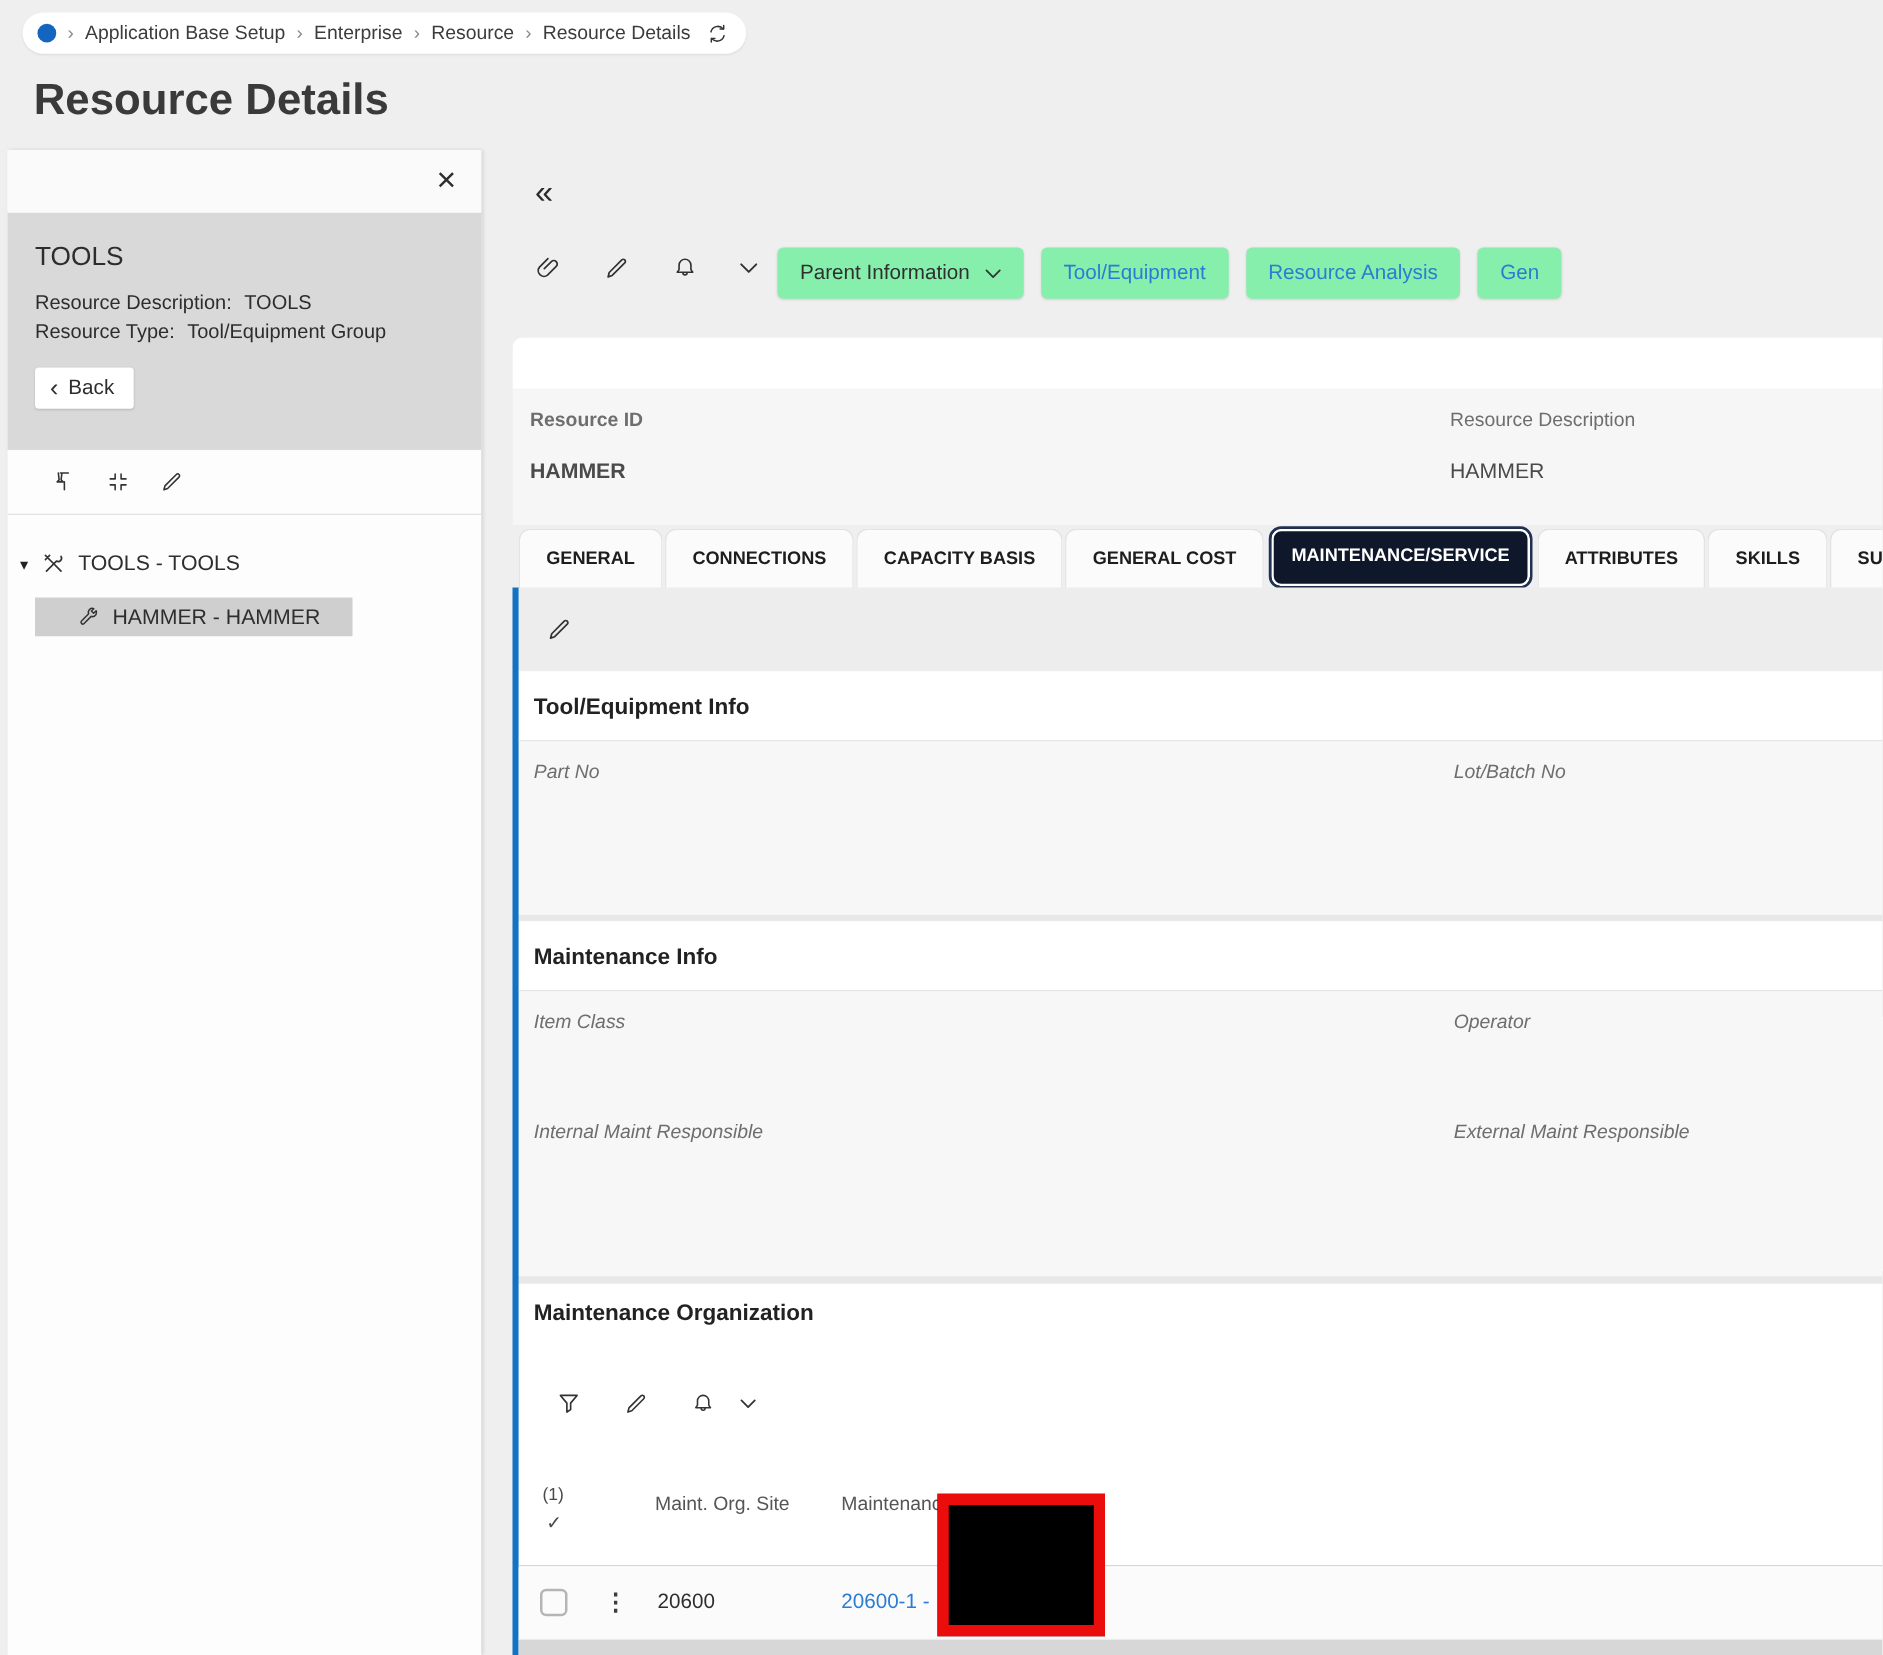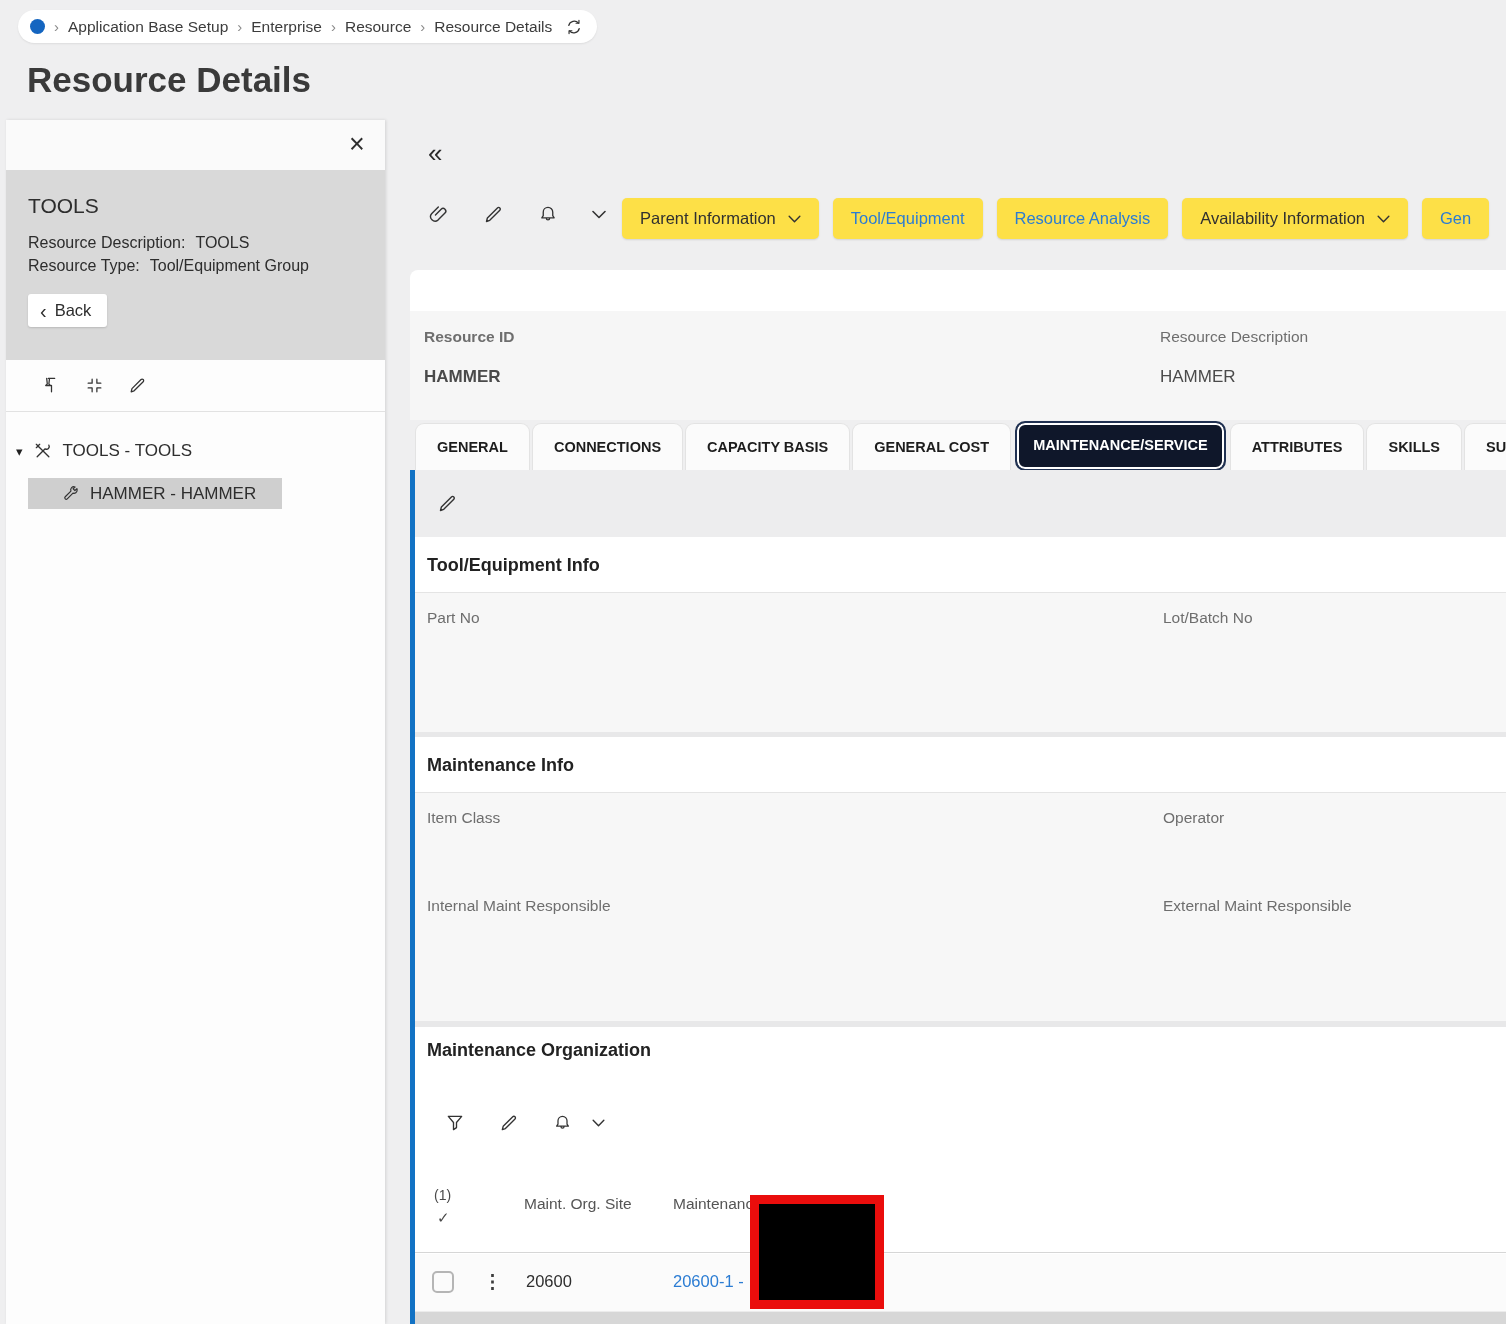--- a/index.html
+++ b/index.html
@@ -34,21 +34,21 @@
   .sb-tree { padding:24px 0 0 0; }
   .tree-root { display:flex; align-items:center; gap:10px; padding-left:10px; height:30px; cursor:pointer; }
   .tree-caret { font-size:13px; color:#222; }
   .tree-label { font-size:17px; color:#2e2e2e; }
   .tree-child { margin:12px 0 0 22px; width:254px; height:31px; background:#cfcfcf; display:flex; align-items:center; gap:10px; padding-left:34px; cursor:pointer; }
 
   
   .collapse-btn { position:absolute; left:428px; top:138px; font-size:26px; color:#2b2b2b; cursor:pointer; }
   .main-icons { position:absolute; left:428px; top:204px; display:flex; align-items:center; gap:34px; }
   .btn-row { position:absolute; left:622px; top:198px; display:flex; gap:14px; }
-  .cmd-btn { height:41px; background:#fde047; border:none; border-radius:5px; box-shadow:0 1px 2px rgba(0,0,0,.12);
+  .cmd-btn { height:41px; background:#86efac; border:none; border-radius:5px; box-shadow:0 1px 2px rgba(0,0,0,.12);
     font-size:16.5px; padding:0 18px; display:inline-flex; align-items:center; gap:12px; color:#303030; cursor:pointer; white-space:nowrap; font-family:inherit; }
   .cmd-btn.blue { color:#2b7cd3; }
 
   
   .record-card { position:absolute; left:410px; top:270px; width:1096px; height:150px; border-radius:8px 0 0 0; overflow:hidden; }
   .rc-top { height:41px; background:#fff; }
   .rc-body { height:109px; background:#f6f6f6; position:relative; }
   .fld-label { font-size:15.5px; color:#6e6e6e; }
   .fld-value { font-size:17px; color:#4a4a4a; }
   .rc-col1 { position:absolute; left:14px; top:17px;font-weight:bold; }
@@ -64,21 +64,21 @@
 
   
   .accent-bar { position:absolute; left:410px; top:470px; width:5px; height:854px; background:#1272c4; }
   .content { position:absolute; left:415px; top:470px; width:1091px; height:692px; }
   .edit-band { height:67px; background:#ededee; display:flex; align-items:center; padding-left:22px; }
   .sec-head { background:#fff; border-bottom:1px solid #e4e4e4; padding:18px 0 16px 12px; }
   .sec-title { font-size:18px; font-weight:700; color:#222; }
   .sec-fields { background:#f7f7f7; position:relative; }
   .sf-1 { height:139px; }
   .sf-2 { height:228px; }
-  .pos { position:absolute; }
+  .pos { position:absolute;font-style:italic; }
 
   
   .mo-section { background:#fff; height:306px; position:relative; }
   .mo-title { position:absolute; left:12px; top:13px; font-size:18px; font-weight:700; color:#222; }
   .mo-toolbar { position:absolute; left:30px; top:86px; display:flex; align-items:center; gap:34px; }
   .mo-header { position:absolute; left:0; top:160px; width:1091px; height:66px; border-bottom:1px solid #d6d6d6; }
   .mo-count { position:absolute; left:19px; top:0; font-size:14px; color:#4a4a4a; }
   .mo-count-check { position:absolute; left:22px; top:22px; font-size:15px; color:#4a4a4a; }
   .mo-col1 { position:absolute; left:109px; top:8px; font-size:15.5px; color:#555; }
   .mo-col2 { position:absolute; left:258px; top:8px; font-size:15.5px; color:#555; }
@@ -210,28 +210,20 @@
             <path d="M1 1.5l6 6 6-6"></path>
           </svg>
         </span>
     </button>
     <button class="cmd-btn blue">
       <span>Tool/Equipment</span>
     </button>
     <button class="cmd-btn blue">
       <span>Resource Analysis</span>
     </button>
-    <button class="cmd-btn">
-      <span>Availability Information</span>
-      <span class="ic static">
-          <svg width="13" height="8" viewBox="0 0 14 9">
-            <path d="M1 1.5l6 6 6-6"></path>
-          </svg>
-        </span>
-    </button>
     <button class="cmd-btn blue">
       <span>Gen</span>
     </button>
   </div>
 
   <section class="record-card">
     <div class="rc-top"></div>
     <div class="rc-body">
       <div class="rc-col1">
         <div class="fld-label">Resource ID</div>

